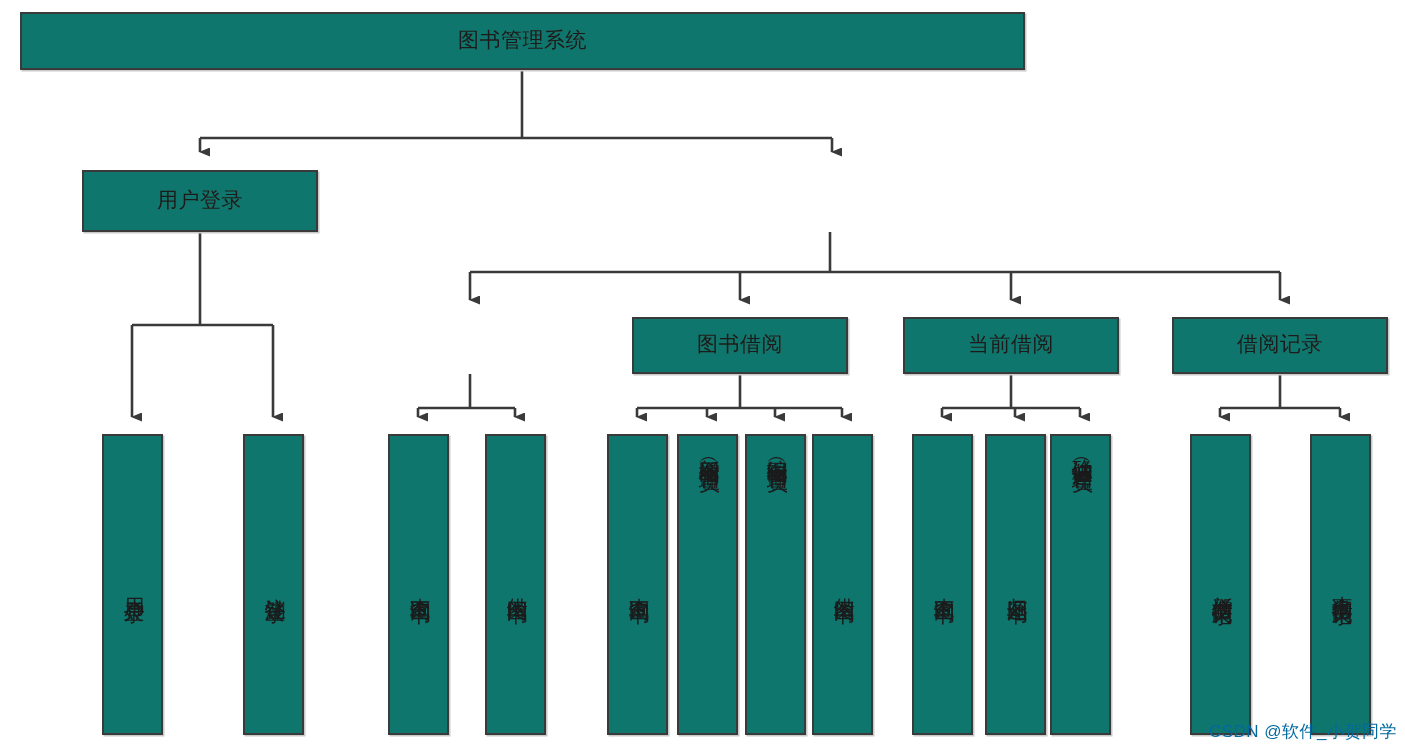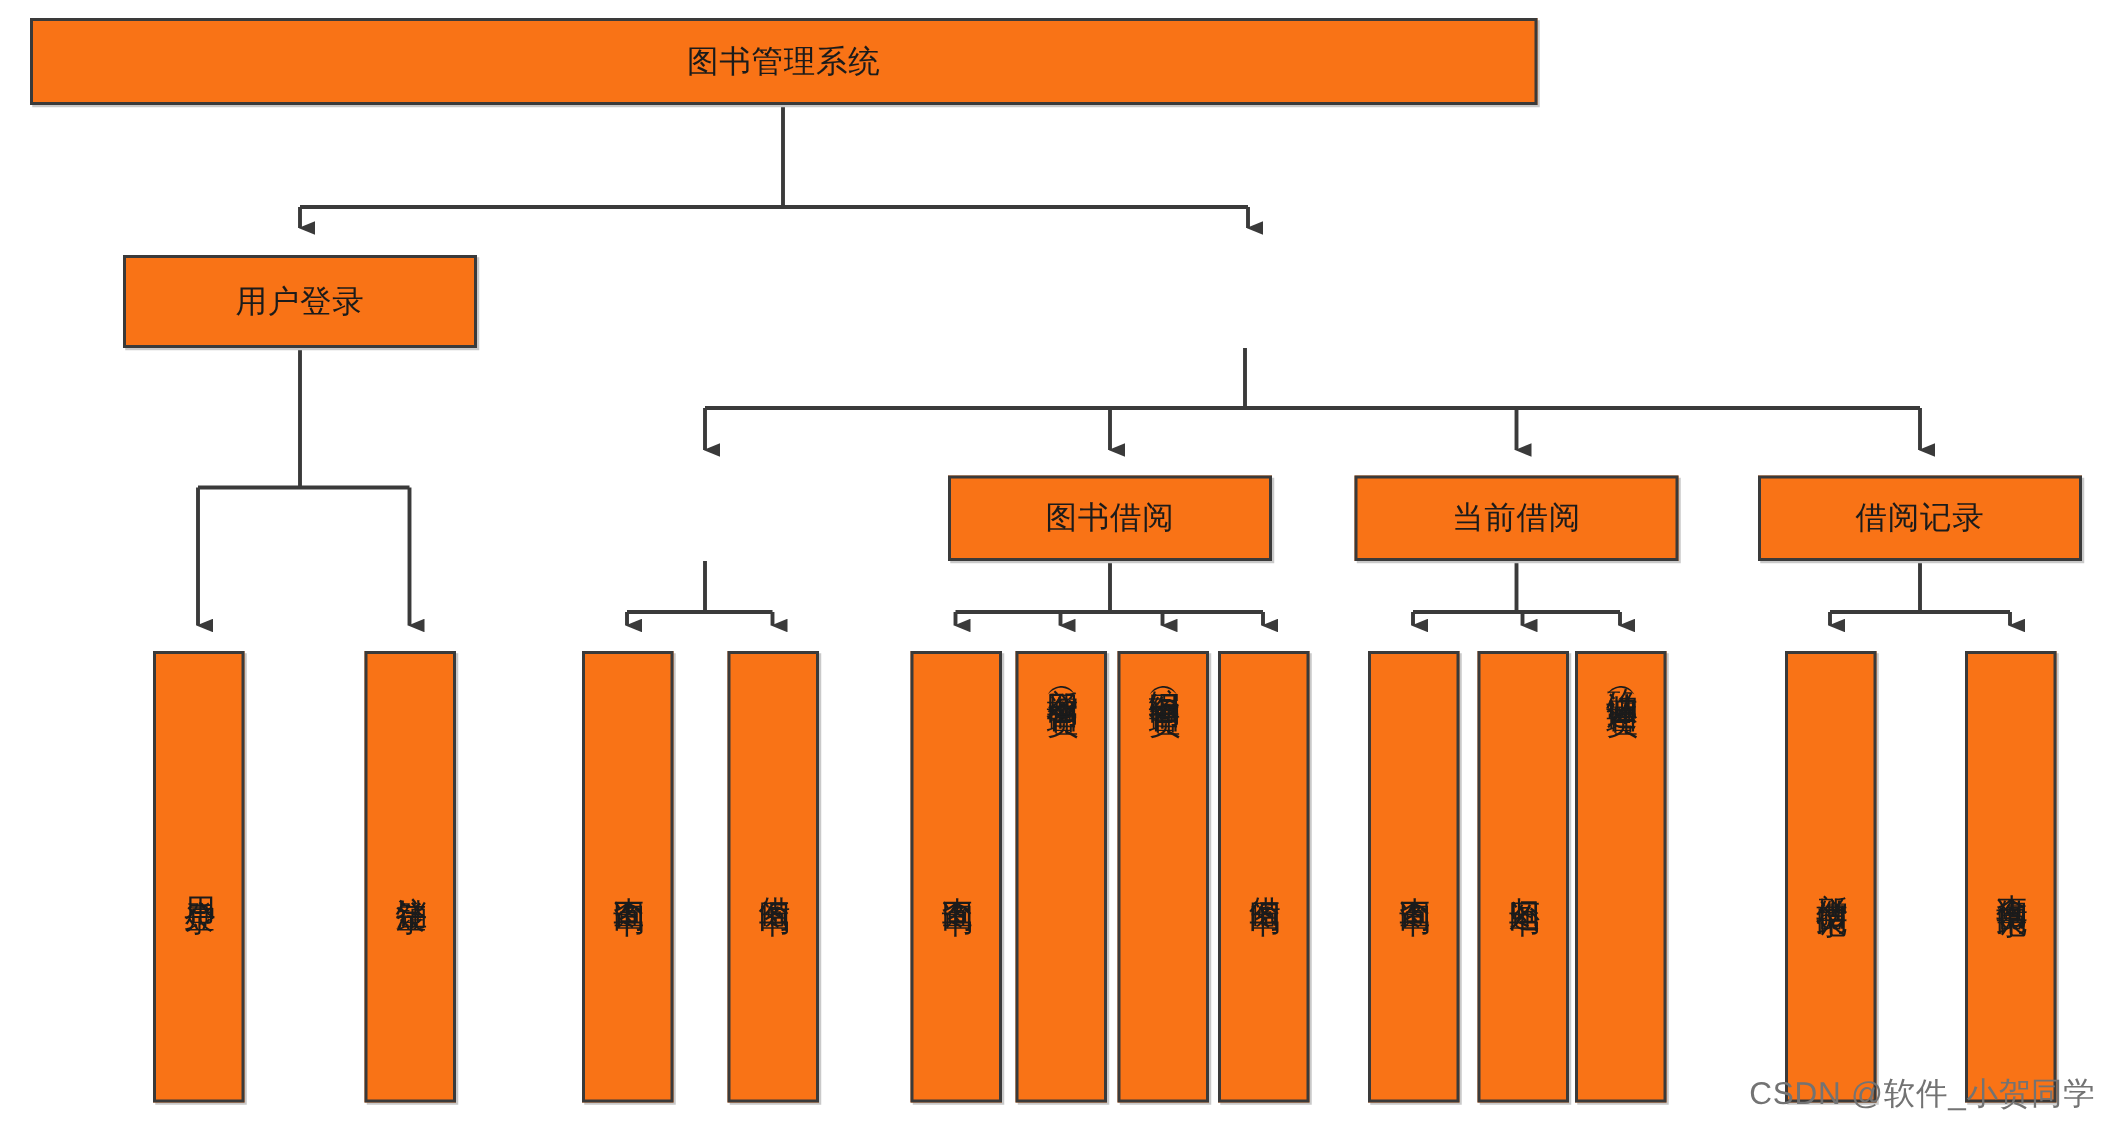--- a/index.html
+++ b/index.html
@@ -23,26 +23,27 @@
     position: absolute;
     left: 0;
     top: 0;
     width: 1405px;
     height: 747px;
     display: block;
   }
   .node-box {
     position: absolute;
     box-sizing: border-box;
-    background: #f97316;
+    background: #0f766e;
     border: 2.5px solid #3a3a3a;
     display: flex;
     align-items: center;
     justify-content: center;
     box-shadow: 1.5px 1.5px 0 0 #c9c9c9;
+    font-family: Liberation Mono, monospace;
   }
   .node-label-h {
     font-size: 21px;
     color: #1b1b1b;
     letter-spacing: 0.5px;
     line-height: 1;
     white-space: nowrap;
     text-shadow: 0.4px 0 #b5651d22;
   }
   .node-label-v {
@@ -61,22 +62,22 @@
     padding-top: 6px;
   }
   .node-box.vertical.centered {
     align-items: center;
     padding-top: 0;
   }
   .watermark {
     position: absolute;
     right: 8px;
     bottom: 4px;
-    font-size: 21px;
-    color: #737373;
+    font-size: 17px;
+    color: #0369a1;
     letter-spacing: 0.5px;
     white-space: nowrap;
     pointer-events: none;
   }
 </style>
 </head>
 <body>
 
 <div id="diagram-root">
 

